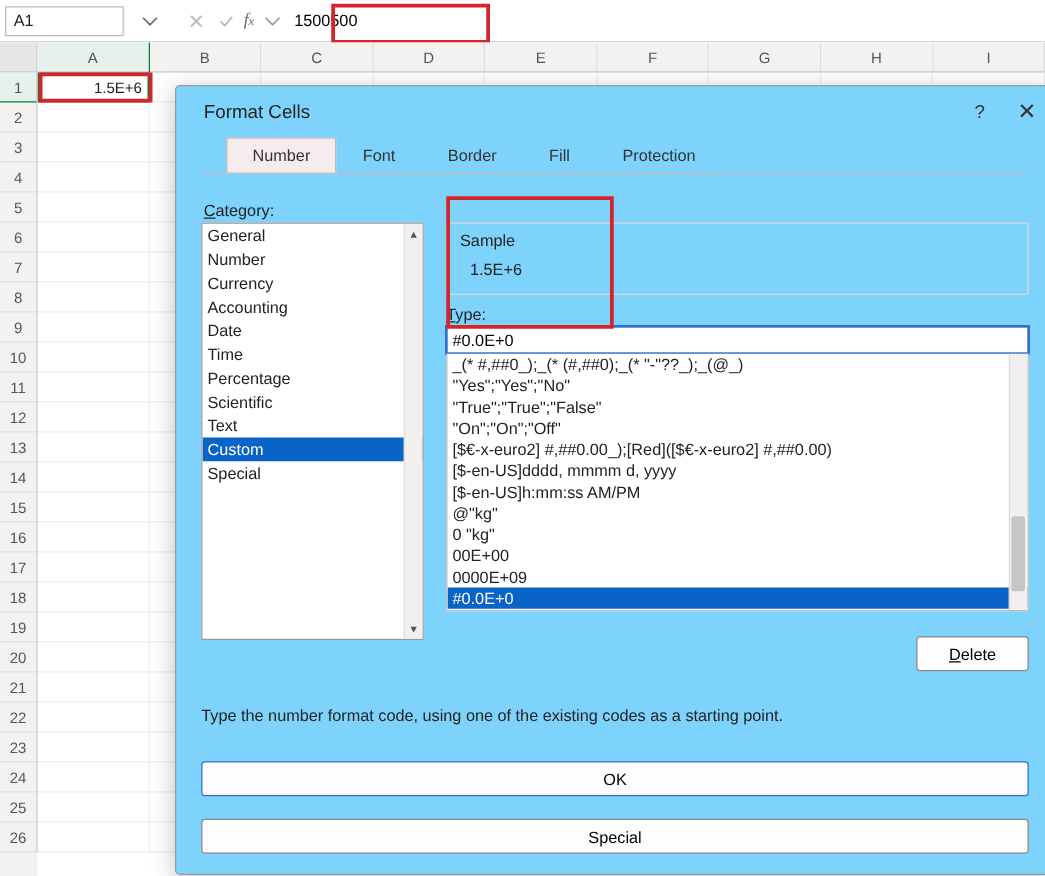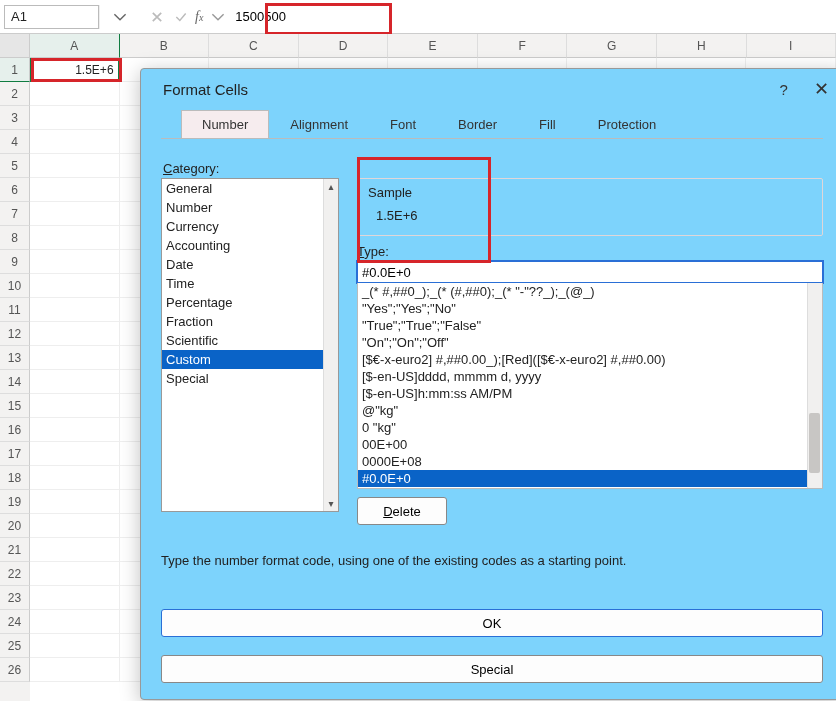--- a/index.html
+++ b/index.html
@@ -67,21 +67,21 @@
   .sample-box .val { font-size: 13px; margin-top: 8px; margin-left: 8px; }
   .type-label { font-size: 13px; margin-bottom: 2px; }
   .type-input { width: 100%; height: 22px; border: 1px solid #888; padding: 0 4px; font-size: 13px; background: #fff; outline: 2px solid #2a6fd6; outline-offset: -1px; }
 
   .type-list { position: relative; border: 1px solid #bbb; border-top: none; background: #fff; height: 206px; overflow: hidden; }
   .type-list .tli { padding: 1px 4px; font-size: 13px; white-space: nowrap; }
   .type-list .tli.sel { background: #0a63c7; color: #fff; }
   .tl-scrolltrack { position: absolute; right: 0; top: 0; width: 15px; height: 100%; background: #f1f0ef; border-left: 1px solid #ddd; }
   .tl-thumb { position: absolute; right: 2px; width: 11px; background: #c8c6c4; border-radius: 2px; top: 130px; height: 60px; }
 
-  .delete-row { display: flex; justify-content: flex-start; margin-top: 8px; }
+  .delete-row { display: flex; justify-content: flex-end; margin-top: 20px; }
   .btn { min-width: 90px; height: 28px; background: #fdfdfd; border: 1px solid #888; border-radius: 3px; font-size: 13px; cursor: pointer; }
   .hint-text { font-size: 13px; margin-top: 28px; }
 
   .dlg-buttons { display: flex; gap: 18px; justify-content: flex-end; padding: 0 20px 16px 20px; flex-direction: column; }
   .btn.primary { border: 1px solid #2a6fd6; }
 
   .redbox { position: absolute; border: 3px solid #d6252a; pointer-events: none; z-index: 10; }
   .cell-hl { position: absolute; border: 3px solid #d6252a; pointer-events: none; }
 
   svg.icon { width: 14px; height: 14px; }
@@ -462,42 +462,41 @@
     <div class="titlebar">
       <span class="t">Format Cells</span>
       <div class="ctrls">
         <span>?</span>
         <span class="close-x">✕</span>
       </div>
     </div>
 
     <div class="tabs">
         <div class="tab active">Number</div>
-        <div class="tab">Alignment</div>
         <div class="tab">Font</div>
         <div class="tab">Border</div>
         <div class="tab">Fill</div>
         <div class="tab">Protection</div>
       </div>
 
     <div class="tab-body">
 
       <div class="cat-label underline-first">Category:</div>
 
       <div class="panels">
         <div class="listbox">
           <div class="item">General</div>
             <div class="item">Number</div>
             <div class="item">Currency</div>
             <div class="item">Accounting</div>
             <div class="item">Date</div>
             <div class="item">Time</div>
             <div class="item">Percentage</div>
-            <div class="item">Fraction</div>
             <div class="item">Scientific</div>
+            <div class="item">Text</div>
             <div class="item sel">Custom</div>
             <div class="item">Special</div>
             <div class="lb-scrolltrack">
             <span class="lb-arrow">▴</span>
             <span class="lb-arrow">▾</span>
           </div>
         </div>
 
         <div class="right-pane">
           <div class="sample-box">
@@ -511,21 +510,21 @@
             <div class="tli">_(* #,##0_);_(* (#,##0);_(* "-"??_);_(@_)</div>
               <div class="tli">"Yes";"Yes";"No"</div>
               <div class="tli">"True";"True";"False"</div>
               <div class="tli">"On";"On";"Off"</div>
               <div class="tli">[$€-x-euro2] #,##0.00_);[Red]([$€-x-euro2] #,##0.00)</div>
               <div class="tli">[$-en-US]dddd, mmmm d, yyyy</div>
               <div class="tli">[$-en-US]h:mm:ss AM/PM</div>
               <div class="tli">@"kg"</div>
               <div class="tli">0 "kg"</div>
               <div class="tli">00E+00</div>
-              <div class="tli">0000E+08</div>
+              <div class="tli">0000E+09</div>
               <div class="tli sel">#0.0E+0</div>
               <div class="tl-scrolltrack">
               <div class="tl-thumb"></div>
             </div>
           </div>
 
           <div class="delete-row">
             <button class="btn"><span style="text-decoration:underline;">D</span><span>elete</span></button>
           </div>
         </div>

